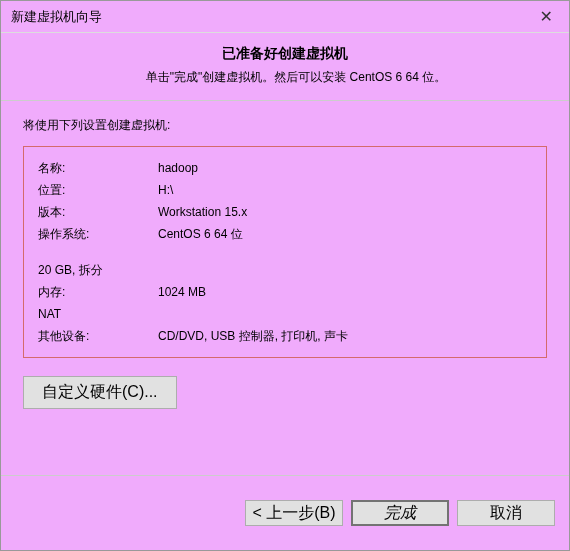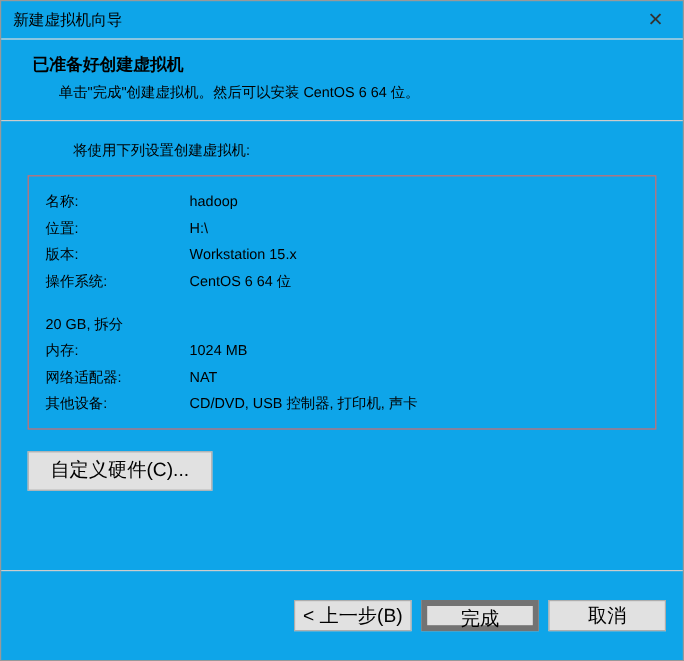--- a/index.html
+++ b/index.html
@@ -9,52 +9,52 @@
     font-size: 12px;
     background: #fff;
     color: #000;
   }
   .window {
     width: 570px;
     height: 551px;
     border: 1px solid #999;
     display: flex;
     flex-direction: column;
-    background: #0ea5e9;
+    background: #f0abfc;
   }
   .titlebar {
     height: 32px;
     display: flex;
     align-items: center;
     padding: 0 10px;
     border-bottom: 1px solid #ddd;
     font-size: 13px;
   }
   .titlebar .title { flex: 1; }
   .close-btn { font-size: 16px; padding: 0 6px; color: #333; font-family: Arial, sans-serif;}
   .header {
     padding: 12px 26px 14px 26px;
     border-bottom: 1px solid #ccc;
+    text-align: center;
   }
   .header .headline {
     font-weight: bold;
     font-size: 14px;
   }
   .header .subtext {
     margin: 6px 0 0 22px;
     font-size: 12px;
   }
   .content {
     flex: 1;
     padding: 16px 22px 10px 22px;
   }
   .intro {
     margin-bottom: 12px;
     font-size: 12px;
-    margin-left: 38px;
   }
   .specs-box {
     border: 1px solid #d46b6b;
     padding: 10px 14px 10px 14px;
     margin-bottom: 18px;
   }
   .row {
     display: flex;
     padding: 2px 0;
     line-height: 1.5;
@@ -81,21 +81,21 @@
     padding: 24px 14px;
     display: flex;
     justify-content: flex-end;
     gap: 8px;
   }
   .footer .btn {
     width: 98px;
     height: 26px;
   }
   .footer .back-btn { margin-right: 0; }
-  .footer .finish-btn { border: 5px solid #737373; }
+  .footer .finish-btn { border: 2px solid #737373; font-style: italic; }
 </style>
 </head>
 <body>
 
 <div class="window">
 
   <div class="titlebar">
     <span class="title">新建虚拟机向导</span>
     <span class="close-btn">✕</span>
   </div>
@@ -127,21 +127,20 @@
       </div>
       <div class="gap"></div>
       <div class="row">
         <span class="value">20 GB, 拆分</span>
       </div>
       <div class="row">
         <span class="label">内存:</span>
         <span class="value">1024 MB</span>
       </div>
       <div class="row">
-        <span class="label">网络适配器:</span>
         <span class="value">NAT</span>
       </div>
       <div class="row">
         <span class="label">其他设备:</span>
         <span class="value">CD/DVD, USB 控制器, 打印机, 声卡</span>
       </div>
     </div>
 
     <button class="btn hw-btn">自定义硬件(C)...</button>
   </div>

